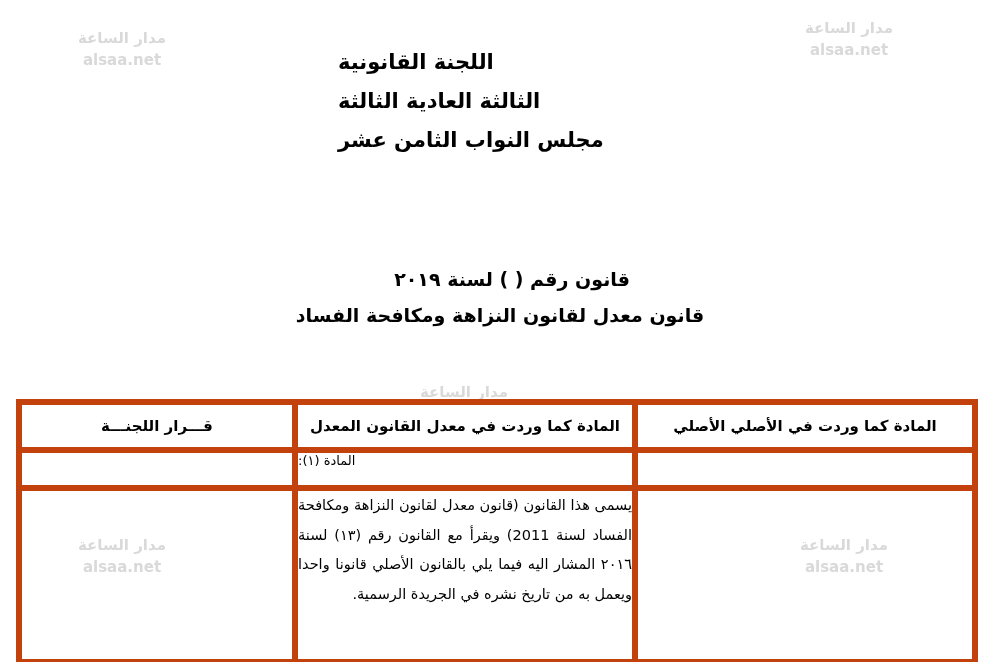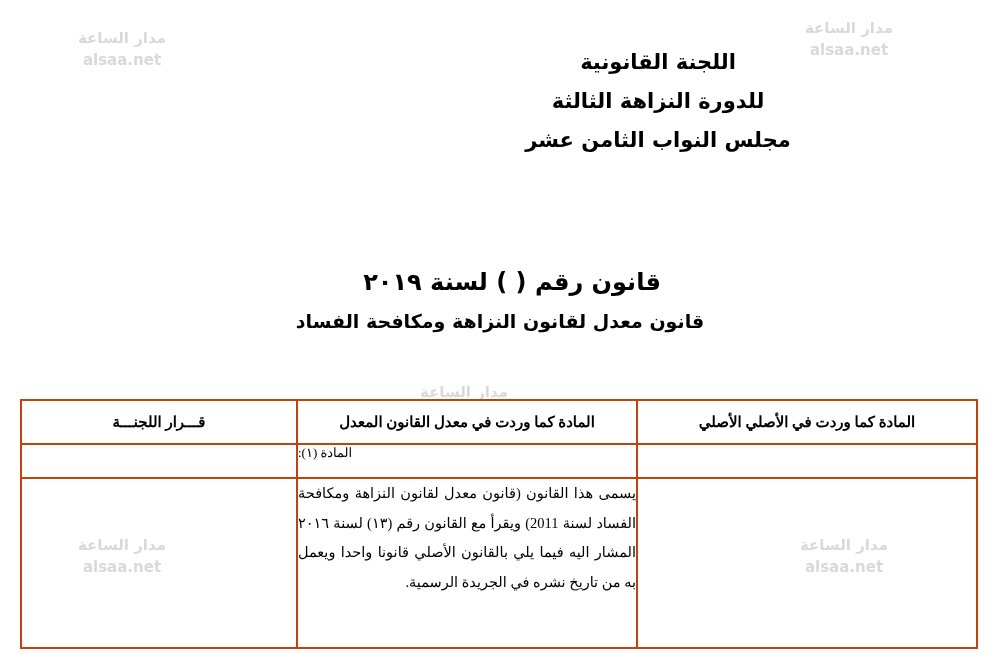--- a/index.html
+++ b/index.html
@@ -35,21 +35,21 @@
   .wm-3 { left: 420px; top: 382px; }
   .wm-4 { left: 78px;  top: 535px; }
   .wm-5 { left: 800px; top: 535px; }
 
   
   .doc-head {
     position: absolute;
     top: 50px;
     right: 22px;
     width: 640px;
-    text-align: center;
+    text-align: left;
     direction: rtl;
   }
   .doc-head .line {
     font-size: 21px;
     font-weight: bold;
     letter-spacing: 0px;
     margin-bottom: 15px;
     white-space: nowrap;
   }
   .doc-head .line.l1 { letter-spacing: 0.5px; }
@@ -63,21 +63,21 @@
     text-align: center;
     direction: rtl;
   }
   .doc-title .t1 {
     font-size: 20px;
     font-weight: bold;
     margin-bottom: 16px;
     letter-spacing: 1px;
   }
   .doc-title .t2 {
-    font-size: 24px;
+    font-size: 19px;
     font-weight: bold;
     margin-bottom: 14px;
     padding-left: 24px;
   }
   .doc-title .t3 {
     font-size: 19px;
     font-weight: bold;
     margin-top: 13px;
   }
 
@@ -86,24 +86,23 @@
     position: absolute;
     top: 399px;
     right: 22px;
     width: 956px;
     border-collapse: collapse;
     direction: rtl;
     table-layout: fixed;
   }
   table.law-table th,
   table.law-table td {
-    border: 2px solid #c2410c;
+    border: 6px solid #c2410c;
     vertical-align: top;
     padding: 0;
-    font-family: Liberation Serif, serif;
   }
   table.law-table th {
     height: 42px;
     font-size: 15px;
     font-weight: bold;
     text-align: center;
     vertical-align: middle;
     background: #ffffff;
   }
   .col-original { width: 340px; }
@@ -145,21 +144,21 @@
   <span class="wm-ar">مدار الساعة</span>
   <span class="wm-en">alsaa.net</span>
 </div>
 <div class="wm wm-5">
   <span class="wm-ar">مدار الساعة</span>
   <span class="wm-en">alsaa.net</span>
 </div>
 
 <div class="doc-head">
   <div class="line l1">اللجنة القانونية</div>
-  <div class="line">للدورة النزاهة الثالثة</div>
+  <div class="line">الثالثة العادية الثالثة</div>
   <div class="line">مجلس النواب الثامن عشر</div>
 </div>
 
 <div class="doc-title">
   <div class="t2">قانون  رقم ( ) لسنة ٢٠١٩</div>
   <div class="t3">قانون معدل لقانون النزاهة ومكافحة الفساد</div>
 </div>
 
 <table class="law-table">
   <colgroup>

